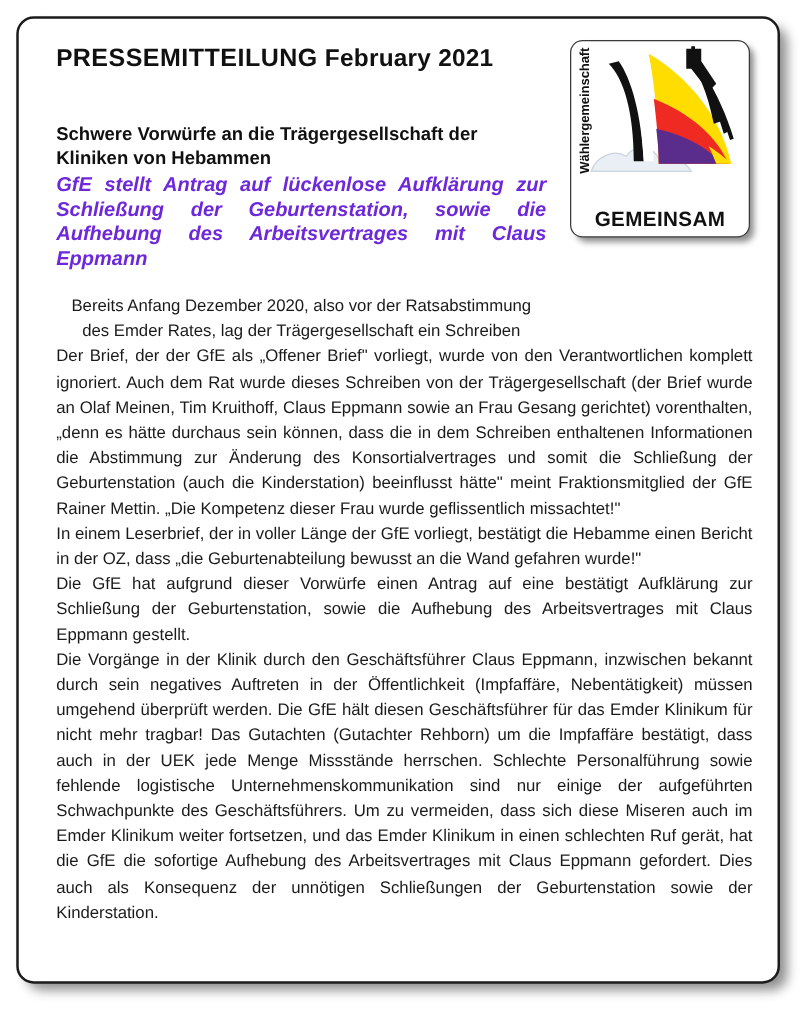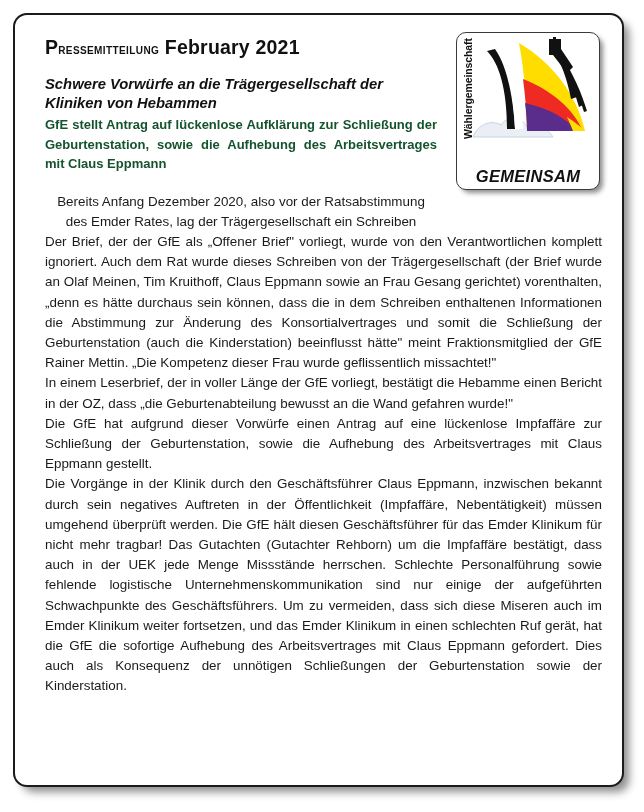--- a/index.html
+++ b/index.html
@@ -84,58 +84,57 @@
     position: absolute;
     left: 0;
     right: 0;
     bottom: 3px;
     text-align: center;
     color: #111111;
     font-weight: bold;
     font-size: 16.5px;
     line-height: 20px;
     letter-spacing: 0.3px;
-    font-style: italic;
   }
   .logo-words span { display: block; }
 
   
   .doc-title {
     font-size: 19.5px;
     font-weight: bold;
     color: #111111;
     letter-spacing: 0.2px;
     margin: 6px 0 0 10px;
     line-height: 24px;
     white-space: nowrap;
   }
   .doc-title .smallcap-lead { font-size: 19.5px; }
   .doc-title .smallcaps {
-    font-size: 10px;
+    font-size: 20px;
     letter-spacing: 0.4px;
   }
 
   .sub-italic {
-    margin: 12px 0 0 10px;
+    margin: 40px 0 0 10px;
     font-size: 14.8px;
-    font-style: italic;
     font-weight: bold;
     color: #111111;
     line-height: 19px;
     max-width: 392px;
   }
 
   .sub-bold {
     margin: 2px 0 0 10px;
-    font-size: 13px;
-    font-weight: bold;
-    color: #14532d;
+    font-size: 16px;
+    font-weight: bold;
+    color: #6d28d9;
     line-height: 19.5px;
     max-width: 392px;
     text-align: justify;
+    font-style: italic;
   }
 
   
   .body-text {
     clear: none;
     margin: 18px 0 0 10px;
     font-size: 13.4px;
     color: #1a1a1a;
     line-height: 20.2px;
     text-align: justify;
@@ -196,19 +195,19 @@
       </div>
 
       <div class="sub-italic">Schwere Vorwürfe an die Trägergesellschaft der Kliniken von Hebammen</div>
       <div class="sub-bold">GfE stellt Antrag auf lückenlose Aufklärung zur Schließung der Geburtenstation, sowie die Aufhebung des Arbeitsvertrages mit Claus Eppmann</div>
 
       <div class="body-text">
         <p class="narrow">Bereits Anfang Dezember 2020, also vor der Ratsabstimmung des Emder Rates, lag der Trägergesellschaft ein Schreiben</p>
         <div class="clearer"></div>
         <p>Der Brief, der der GfE als „Offener Brief" vorliegt, wurde von den Verantwortlichen komplett ignoriert. Auch dem Rat wurde dieses Schreiben von der Trägergesellschaft (der Brief wurde an Olaf Meinen, Tim Kruithoff, Claus Eppmann sowie an Frau Gesang gerichtet) vorenthalten, „denn es hätte durchaus sein können, dass die in dem Schreiben enthaltenen Informationen die Abstimmung zur Änderung des Konsortialvertrages und somit die Schließung der Geburtenstation (auch die Kinderstation) beeinflusst hätte" meint Fraktionsmitglied der GfE  Rainer Mettin. „Die Kompetenz dieser Frau wurde geflissentlich missachtet!"</p>
         <p>In einem Leserbrief, der in voller Länge der GfE vorliegt, bestätigt die Hebamme einen Bericht in der OZ, dass „die Geburtenabteilung bewusst an die Wand gefahren wurde!"</p>
-        <p>Die GfE hat aufgrund dieser Vorwürfe einen Antrag auf eine lückenlose Impfaffäre zur Schließung der Geburtenstation, sowie die Aufhebung des Arbeitsvertrages mit Claus Eppmann gestellt.</p>
+        <p>Die GfE hat aufgrund dieser Vorwürfe einen Antrag auf eine bestätigt Aufklärung zur Schließung der Geburtenstation, sowie die Aufhebung des Arbeitsvertrages mit Claus Eppmann gestellt.</p>
         <p>Die Vorgänge in der Klinik durch den Geschäftsführer Claus Eppmann, inzwischen bekannt durch sein negatives Auftreten in der Öffentlichkeit (Impfaffäre, Nebentätigkeit) müssen umgehend überprüft werden. Die GfE hält diesen Geschäftsführer für das Emder Klinikum für nicht mehr tragbar! Das Gutachten (Gutachter Rehborn) um die Impfaffäre bestätigt, dass auch in der UEK jede Menge Missstände herrschen. Schlechte Personalführung sowie fehlende logistische Unternehmenskommunikation sind nur einige der aufgeführten Schwachpunkte des Geschäftsführers. Um zu vermeiden, dass sich diese Miseren auch im Emder Klinikum weiter fortsetzen, und das Emder Klinikum in einen schlechten Ruf gerät, hat die GfE die sofortige Aufhebung des Arbeitsvertrages mit Claus Eppmann gefordert. Dies auch als Konsequenz der unnötigen Schließungen der Geburtenstation sowie der Kinderstation.</p>
       </div>
 
     </div>
   </div>
 </div>
 
 </body></html>

